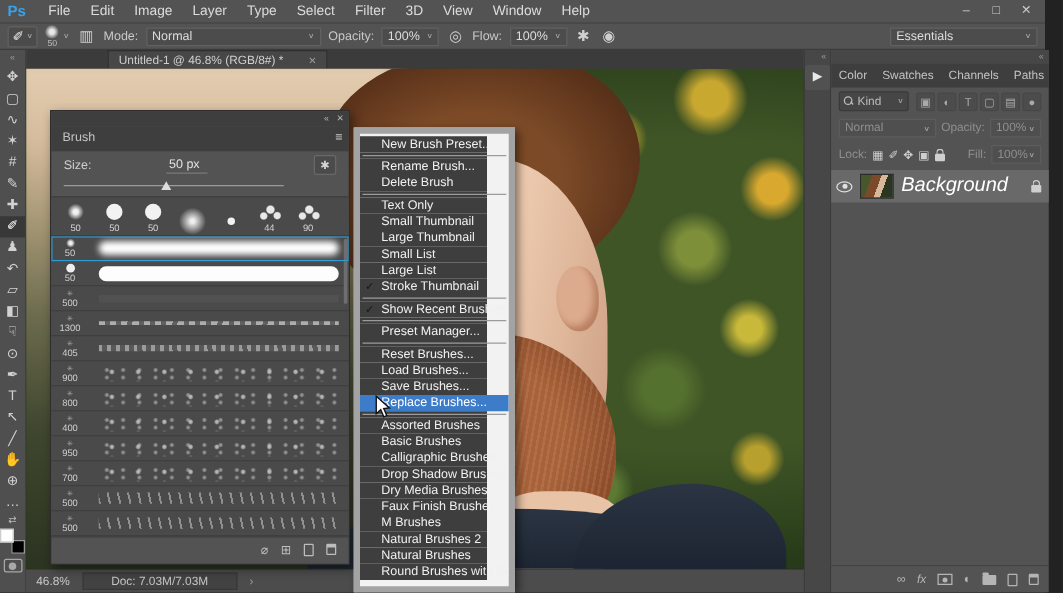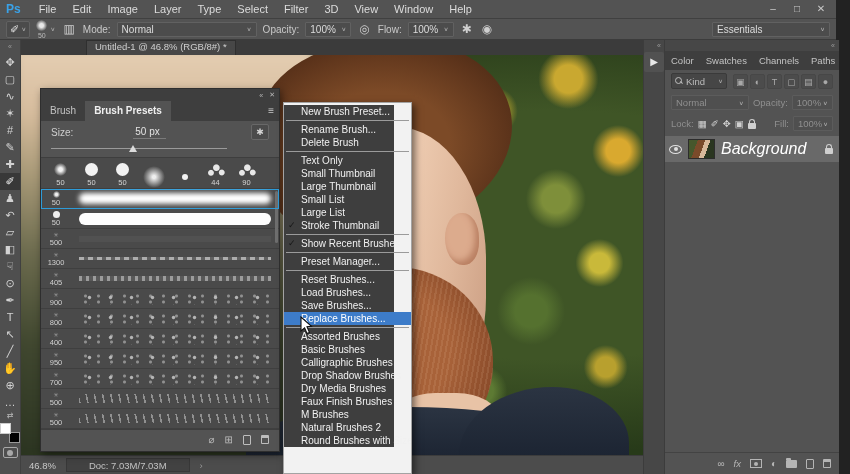--- a/index.html
+++ b/index.html
@@ -39,21 +39,21 @@
   .tool.selected{background:#383838;color:#fff;}
   .fgbg{margin-top:2px;position:relative;width:20px;height:20px;}
   .fgbg .bgsw{position:absolute;right:0;bottom:0;width:11px;height:11px;background:#000;border:1px solid #999;}
   .fgbg .fgsw{position:absolute;left:0;top:0;width:11px;height:11px;background:#fff;border:1px solid #ccc;}
   .swap{font-size:8px;color:#bbb;height:10px;line-height:10px;}
   .shape-qmask{width:15px;height:11px;border:1px solid #a8a8a8;border-radius:2px;display:flex;align-items:center;justify-content:center;margin-top:4px;}
   .shape-qmask::before{content:'';width:6px;height:6px;border-radius:50%;background:#a8a8a8;}
 
   .centercol{width:622px;display:flex;flex-direction:column;}
   .tabbar{height:15px;background:#3b3b3b;display:flex;align-items:flex-end;}
-  .doc-tab{margin-left:65px;height:15px;background:#474747;border:1px solid #2f2f2f;border-bottom:none;display:flex;align-items:center;gap:20px;padding:0 8px;font-size:9.5px;color:#cfcfcf;flex-direction:column;}
+  .doc-tab{margin-left:65px;height:15px;background:#474747;border:1px solid #2f2f2f;border-bottom:none;display:flex;align-items:center;gap:20px;padding:0 8px;font-size:9.5px;color:#cfcfcf;}
   .doc-tab .tab-close{color:#9a9a9a;font-size:8px;}
   .canvas{position:relative;width:622px;height:400px;background:#2a2a2a;overflow:hidden;}
 
   
   .photo{position:absolute;inset:0;background:
     radial-gradient(circle at 88% 6%, #c9a830 0 14px, rgba(0,0,0,0) 30px),
     radial-gradient(circle at 76% 14%, #b5a02c 0 10px, rgba(0,0,0,0) 24px),
     radial-gradient(circle at 96% 24%, #d9a92f 0 12px, rgba(0,0,0,0) 26px),
     radial-gradient(circle at 86% 36%, #7e8f3a 0 14px, rgba(0,0,0,0) 30px),
     radial-gradient(circle at 93% 52%, #c9b93a 0 10px, rgba(0,0,0,0) 24px),
@@ -167,21 +167,21 @@
     radial-gradient(circle,rgba(255,255,255,.9) 0 1.2px,rgba(0,0,0,0) 2.2px),
     radial-gradient(circle,rgba(255,255,255,.6) 0 1px,rgba(0,0,0,0) 2px);
     background-size:21px 9px,13px 6px;}
   .stroke-dashes{width:100%;height:9px;opacity:.55;background:repeating-linear-gradient(78deg,rgba(255,255,255,.7) 0 1.6px,rgba(0,0,0,0) 1.6px 8px);}
   .bp-scroll{position:absolute;right:1px;top:2px;width:3px;height:52px;background:#6e6e6e;border-radius:2px;}
   .bp-bottom{height:20px;border-top:1px solid #3e3e3e;display:flex;align-items:center;justify-content:flex-end;gap:10px;padding:0 10px;}
   .bp-bottom .bicon{color:#bdbdbd;font-size:10px;display:flex;align-items:center;}
   .bp-bottom .shape-page,.bp-bottom .shape-trash{border-color:#bdbdbd;}
 
   
-  .cmenu{position:absolute;left:283px;top:102px;width:129px;height:372px;background:#f2f2f2;border:1px solid #a3a3a3;box-shadow:3px 3px 7px rgba(0,0,0,.5);z-index:10;padding-top:2px;overflow:hidden;}
+  .cmenu{position:absolute;left:283px;top:102px;width:129px;height:372px;background:#f2f2f2;border:5px solid #a3a3a3;box-shadow:3px 3px 7px rgba(0,0,0,.5);z-index:10;padding-top:2px;overflow:hidden;}
   .cm-item{position:relative;height:13px;line-height:13px;font-size:10px;color:#f0f0f0;padding-left:17px;white-space:nowrap;background:linear-gradient(90deg,#3e3e3e 0 calc(100% - 17px),rgba(0,0,0,0) 0);}
   .cm-item.highlighted{background:#3d7cc9;color:#fff;}
   .cm-item .cm-check{display:none;position:absolute;left:4px;top:0;color:#161616;font-size:9px;}
   .cm-item.checked .cm-check{display:inline;}
   .cm-sep{height:5px;position:relative;background:linear-gradient(90deg,#3e3e3e 0 calc(100% - 17px),rgba(0,0,0,0) 0);}
   .cm-sep::after{content:'';position:absolute;left:2px;right:2px;top:2px;height:1px;background:#9b9b9b;}
 
   
   .cursor{position:absolute;left:300px;top:316px;z-index:20;}
 </style>
@@ -409,21 +409,20 @@
 
   <div class="bpanel">
     <div class="bp-head">
       <span>«</span>
       <span>✕</span>
     </div>
     <div class="bp-tabs">
       <span style="display:flex">
 
       <span class="bp-tab">Brush</span>
-          <span class="bp-tab active">Brush Presets</span>
         </span>
       <span class="bp-menu">≡</span>
     </div>
     <div class="size-row">
       <span class="size-label">Size:</span>
       <span class="size-value">50 px</span>
       <span class="air-btn">✱</span>
     </div>
     <div class="slider-row">
       <div class="slider-track"></div>
@@ -686,20 +685,24 @@
       <div class="cm-item">
         
         <span>M Brushes</span>
       </div>
       <div class="cm-item">
         
         <span>Natural Brushes 2</span>
       </div>
       <div class="cm-item">
         
+        <span>Natural Brushes</span>
+      </div>
+      <div class="cm-item">
+        
         <span>Round Brushes with Size</span>
       </div>
     </div>
 
   <svg class="cursor" width="13" height="19" viewBox="0 0 13 19">
     <path d="M1 1 L1 15 L4.6 11.8 L7 17.5 L9.4 16.4 L7 10.8 L11.5 10.4 Z" fill="#fff" stroke="#111" stroke-width="1.1"></path>
   </svg>
 
 </div>
 

